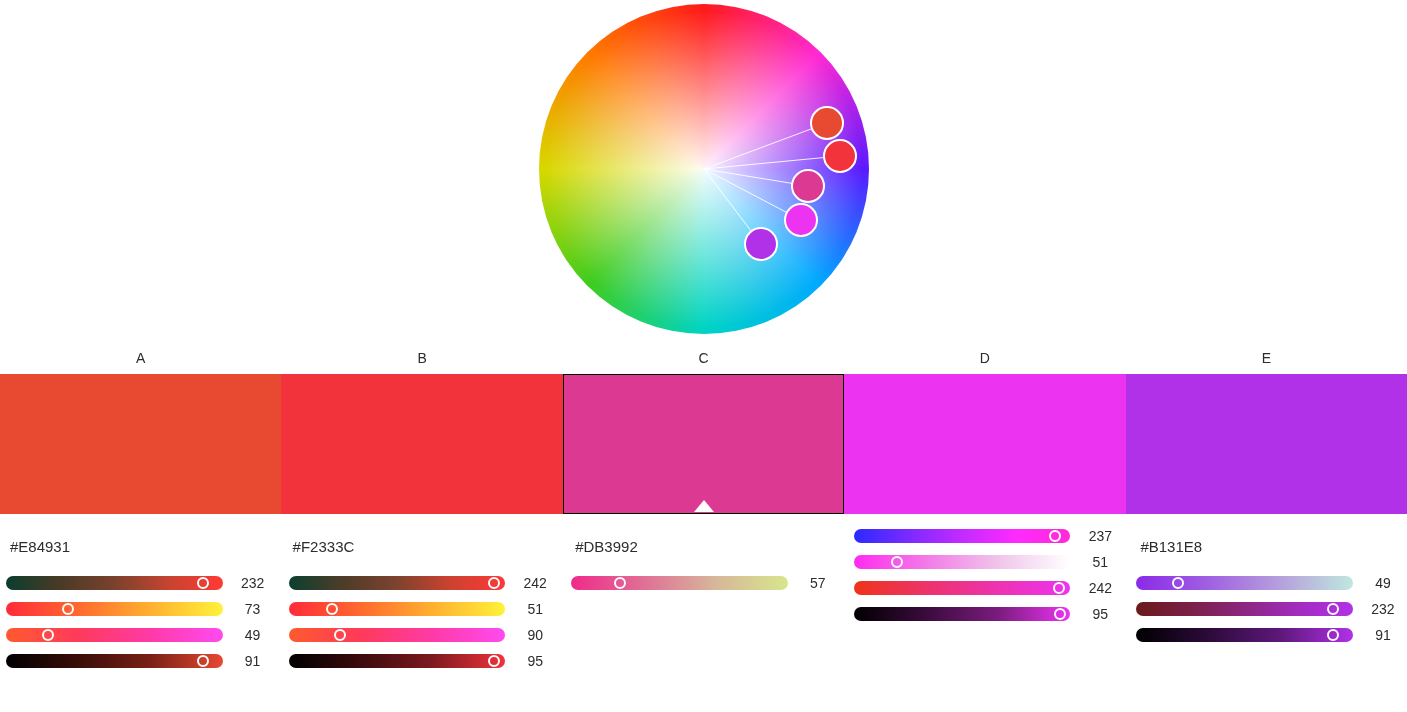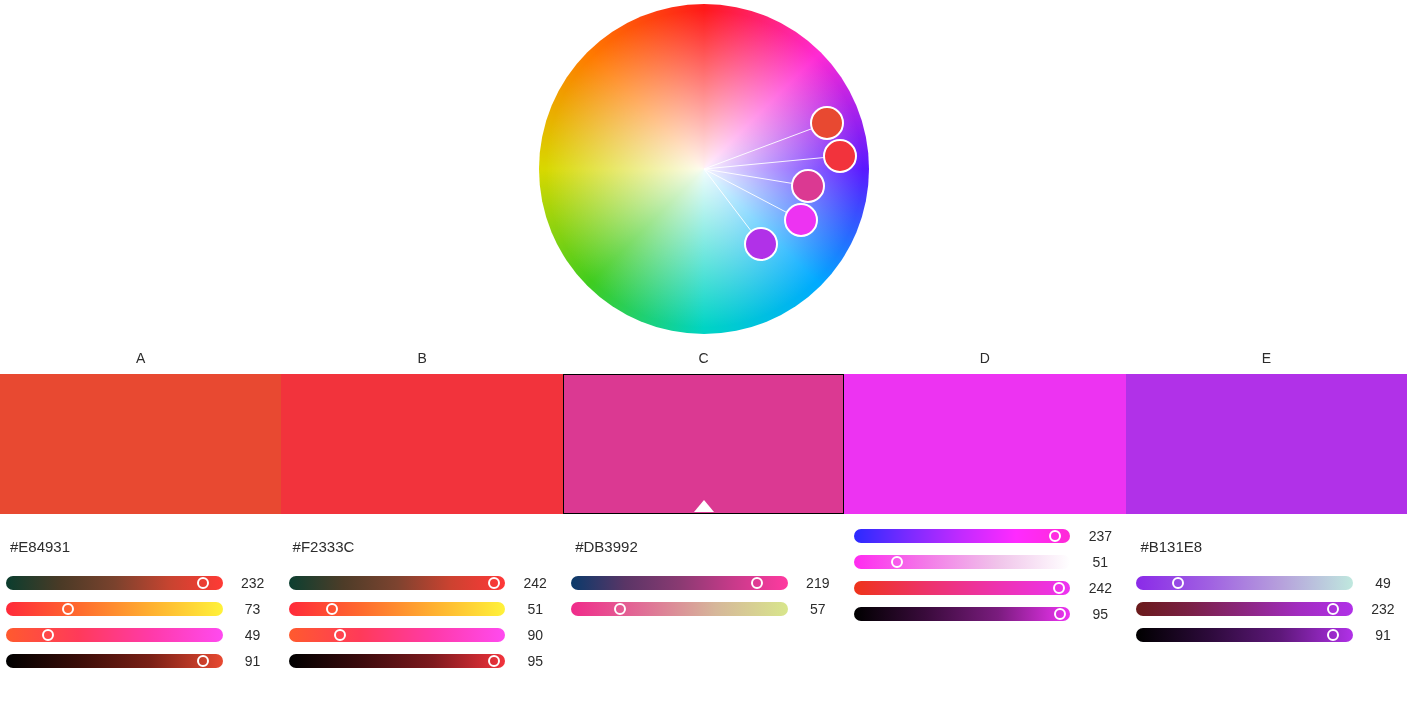--- a/index.html
+++ b/index.html
@@ -267,26 +267,20 @@
       <div class="slider-row">
         <div class="slider gB4">
           <div class="thumb" style="left: 95%;"></div>
         </div>
         <div class="slider-val">95</div>
       </div>
     </div>
     <div class="detail">
       <div class="hex">#DB3992</div>
       <div class="slider-row">
-        <div class="slider gC1">
-          <div class="thumb" style="left: 85.8824%;"></div>
-        </div>
-        <div class="slider-val">219</div>
-      </div>
-      <div class="slider-row">
         <div class="slider gC2">
           <div class="thumb" style="left: 22.3529%;"></div>
         </div>
         <div class="slider-val">57</div>
       </div>
     </div>
     <div class="detail">
       <div class="slider-row">
         <div class="slider gD1">
           <div class="thumb" style="left: 92.9412%;"></div>

